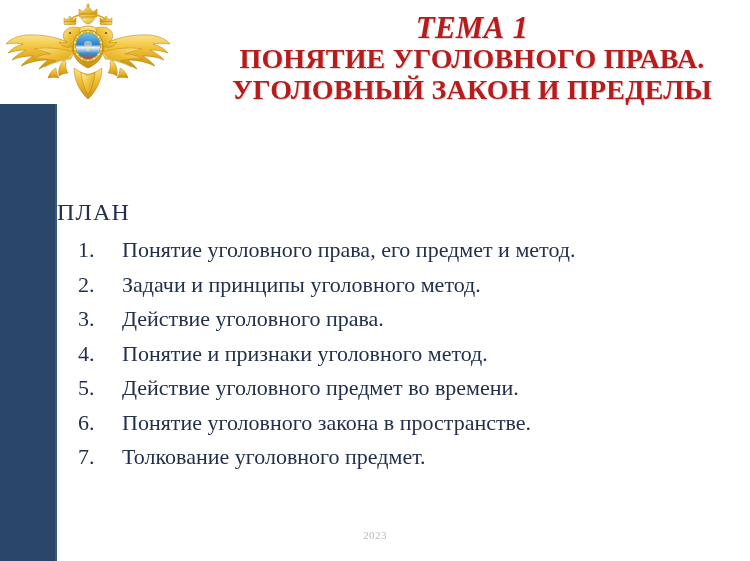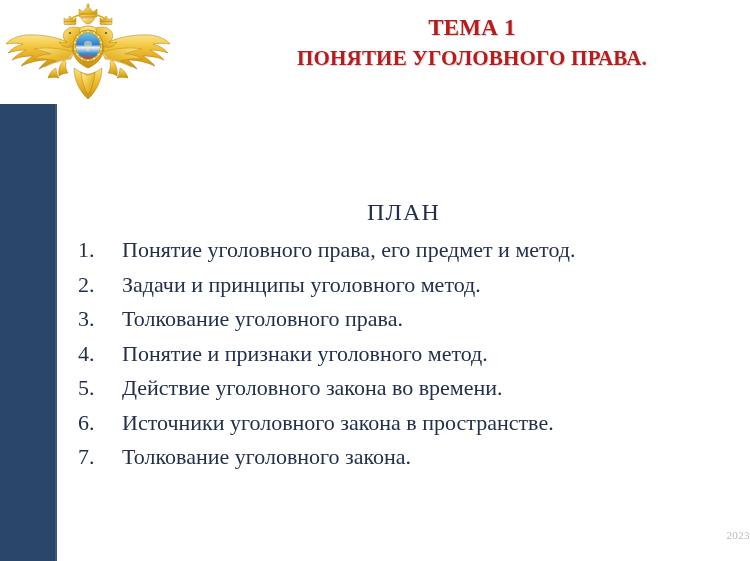--- a/index.html
+++ b/index.html
@@ -45,35 +45,34 @@
   .title-block {
     position: absolute;
     left: 196px;
     top: 12px;
     width: 552px;
     text-align: center;
   }
   .title-line {
     color: #b71c1c;
     font-weight: bold;
-    font-size: 21px;
+    font-size: 28px;
     line-height: 31px;
     letter-spacing: 0.2px;
     text-shadow: 1px 1px 0 rgba(210,170,170,0.55);
     white-space: nowrap;
   }
-  .title-line.first { font-size: 23px; }
+  .title-line.first { font-size: 31px; font-style: italic; }
 
   
   .plan-heading {
     position: absolute;
     left: 57px;
     top: 198px;
     width: 693px;
-    text-align: center;
     color: #22304c;
     font-size: 24px;
     line-height: 28px;
     letter-spacing: 1.2px;
   }
 
   
   .plan-list {
     position: absolute;
     left: 78px;
@@ -95,21 +94,21 @@
     text-align: left;
   }
   .plan-text { flex: 1 1 auto; }
 
   
   .year {
     position: absolute;
     left: 0;
     top: 528px;
     width: 750px;
-    text-align: right;
+    text-align: center;
     color: #b9b9b9;
     font-size: 11px;
     line-height: 14px;
     letter-spacing: 0.4px;
   }
 </style>
 </head>
 <body>
 
 <div class="slide">
@@ -238,50 +237,51 @@
           <circle cx="78" cy="31" r="1.1"></circle>
       </g>
 
       <path d="M80 41 C82 38 86 38 88 41 C88 45 85 48 84 50 C82 48 80 45 80 41 Z" fill="#f2e4b0" opacity="0.55"></path>
     </svg>
   </div>
 
   <div class="title-block">
     <div class="title-line first">ТЕМА 1</div>
     <div class="title-line">ПОНЯТИЕ УГОЛОВНОГО ПРАВА.</div>
+    <div class="title-line">УГОЛОВНЫЙ ЗАКОН И ПРЕДЕЛЫ</div>
   </div>
 
   <div class="plan-heading">ПЛАН</div>
 
   <div class="plan-list">
     <div class="plan-item">
       <span class="plan-num">1.</span>
       <span class="plan-text">Понятие уголовного права, его предмет и метод.</span>
     </div>
     <div class="plan-item">
       <span class="plan-num">2.</span>
       <span class="plan-text">Задачи и принципы уголовного метод.</span>
     </div>
     <div class="plan-item">
       <span class="plan-num">3.</span>
-      <span class="plan-text">Толкование уголовного права.</span>
+      <span class="plan-text">Действие уголовного права.</span>
     </div>
     <div class="plan-item">
       <span class="plan-num">4.</span>
       <span class="plan-text">Понятие и признаки уголовного метод.</span>
     </div>
     <div class="plan-item">
       <span class="plan-num">5.</span>
-      <span class="plan-text">Действие уголовного закона во времени.</span>
+      <span class="plan-text">Действие уголовного предмет во времени.</span>
     </div>
     <div class="plan-item">
       <span class="plan-num">6.</span>
-      <span class="plan-text">Источники уголовного закона в пространстве.</span>
+      <span class="plan-text">Понятие уголовного закона в пространстве.</span>
     </div>
     <div class="plan-item">
       <span class="plan-num">7.</span>
-      <span class="plan-text">Толкование уголовного закона.</span>
+      <span class="plan-text">Толкование уголовного предмет.</span>
     </div>
   </div>
 
   <div class="year">2023</div>
 
 </div>
 
 </body></html>

